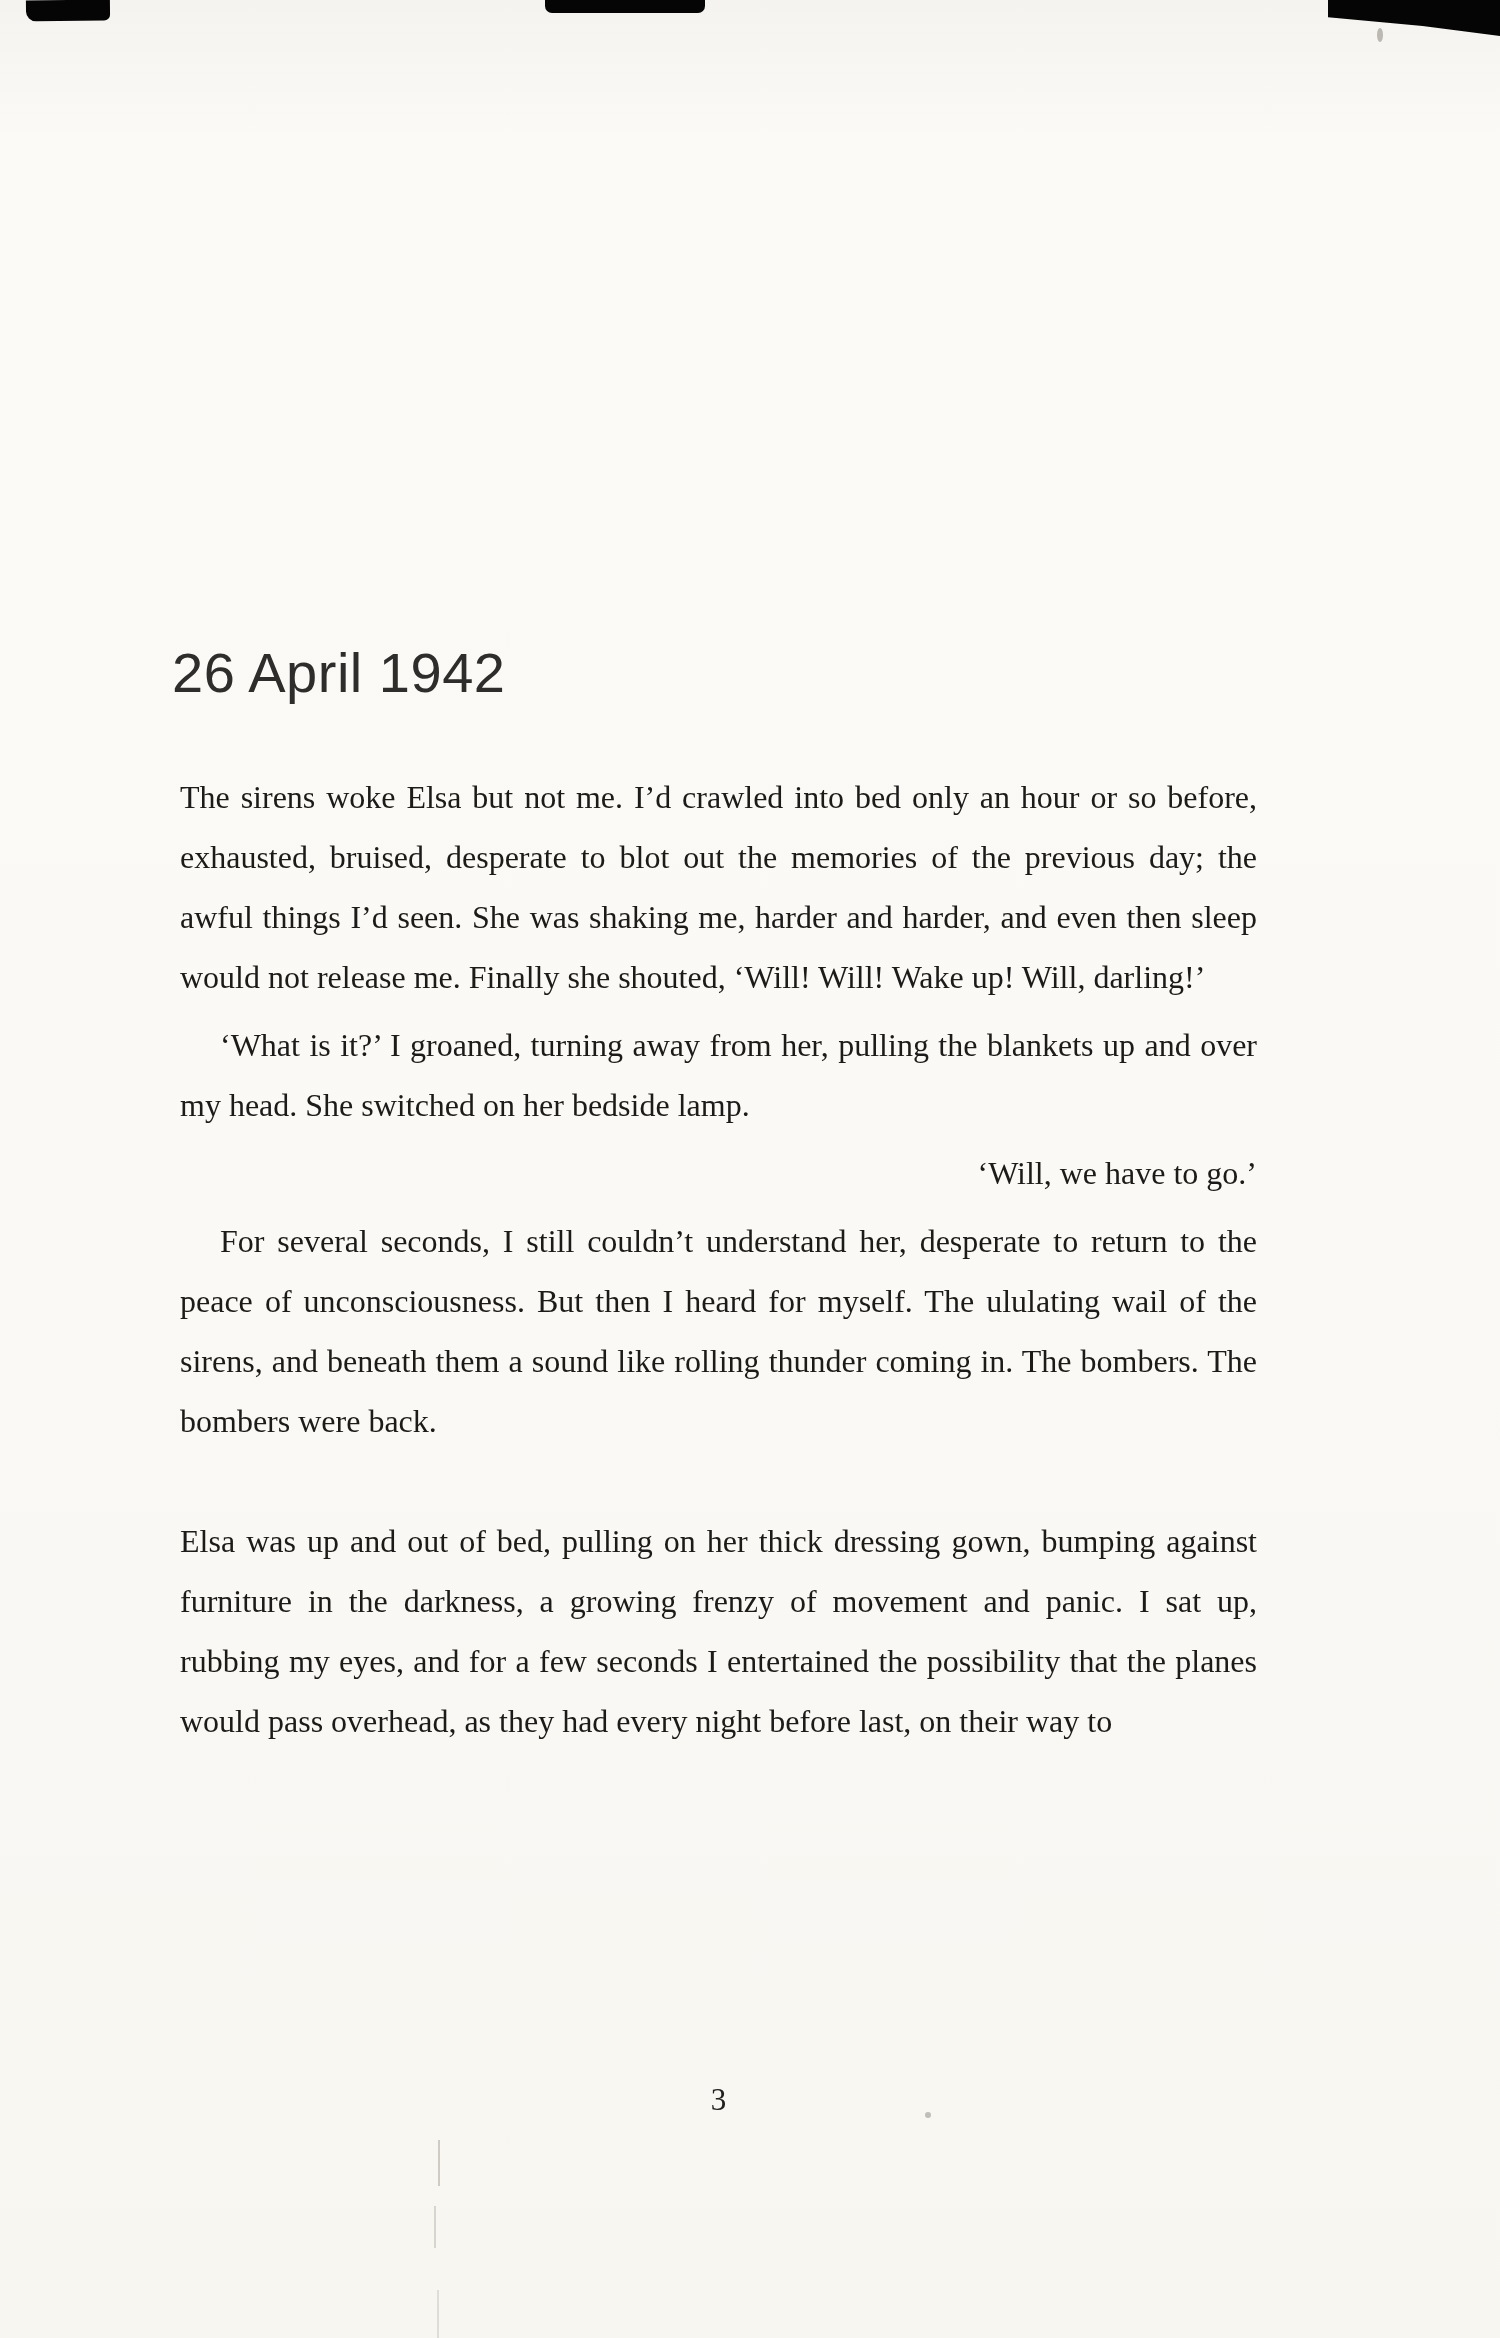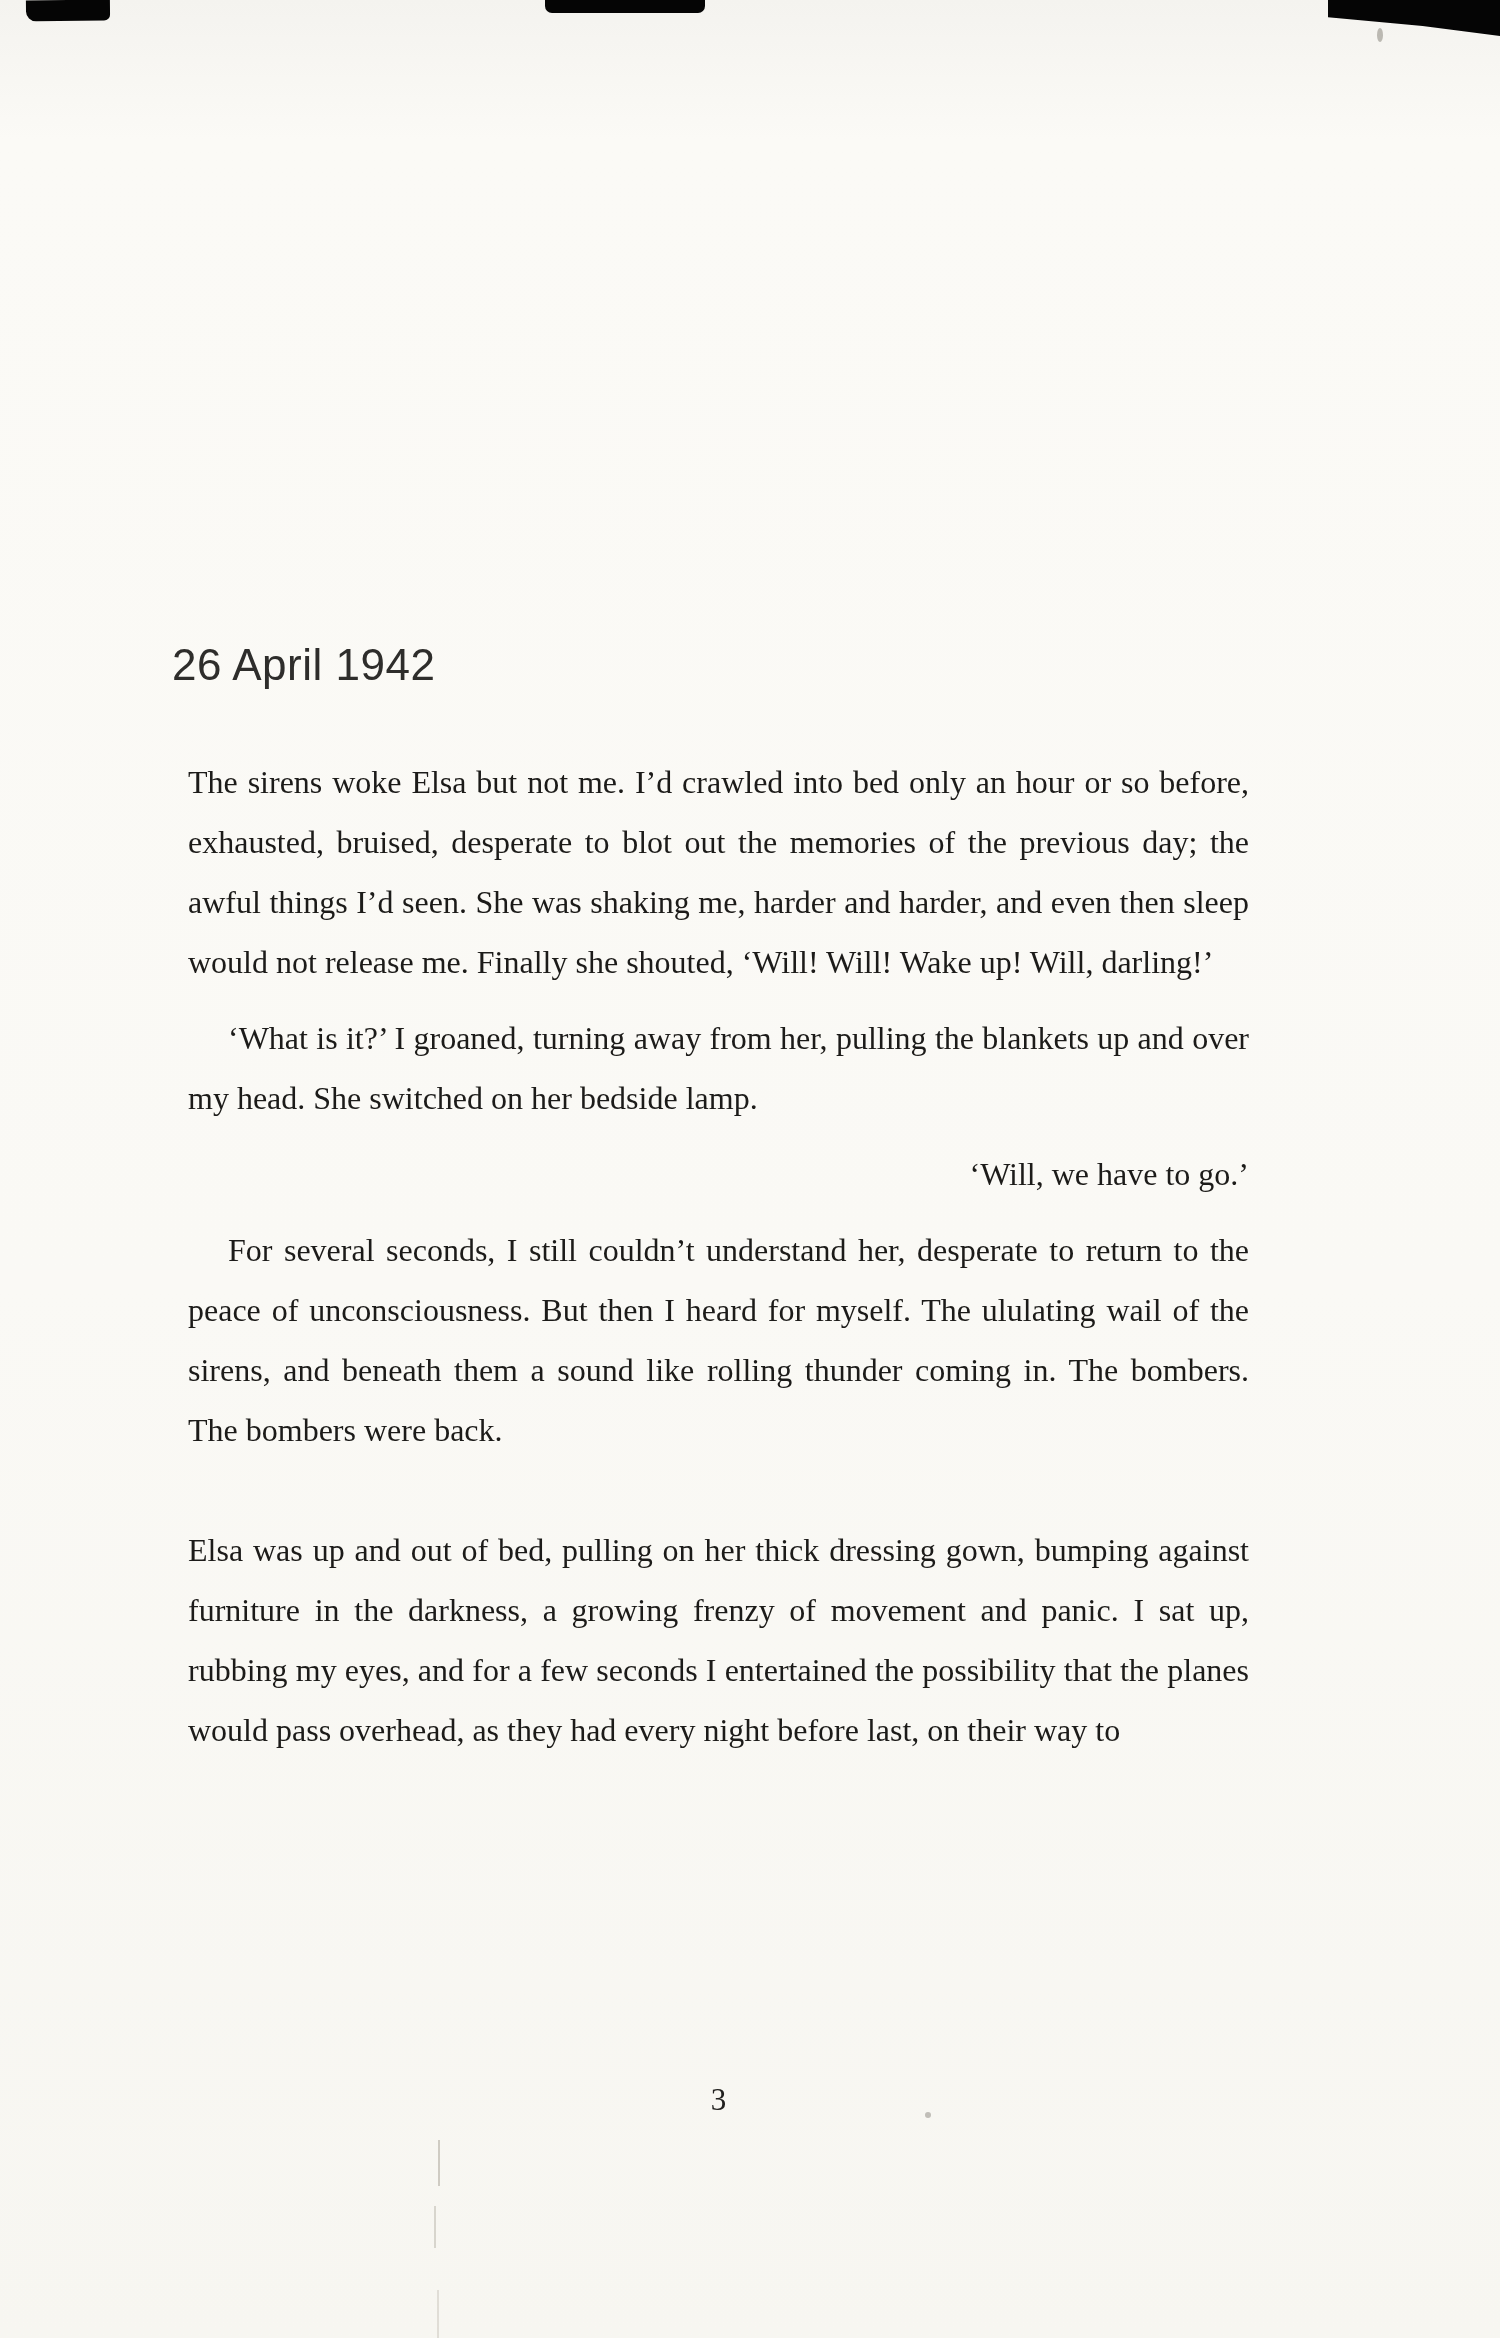--- a/index.html
+++ b/index.html
@@ -46,27 +46,27 @@
   
   .text-column {
     position: absolute;
     left: 172px;
     width: 1093px;
     top: 640px;
   }
   .date-heading {
     font-family: "Liberation Sans", sans-serif;
     font-weight: 400;
-    font-size: 44px;
+    font-size: 56px;
     letter-spacing: 0.5px;
     color: #2e2d2b;
     margin: 0 0 62px 0;
   }
   .body-text p {
-    margin: 16px;
+    margin: 8px;
     font-size: 32px;
     line-height: 60px;
     text-align: justify;
     color: #1c1b19;
   }
   .body-text p.indent { text-indent: 40px; }
   .body-text p.no-justify { text-align: right; }
   .body-text p.block-space { margin-top: 60px; }
 
   .page-number {

